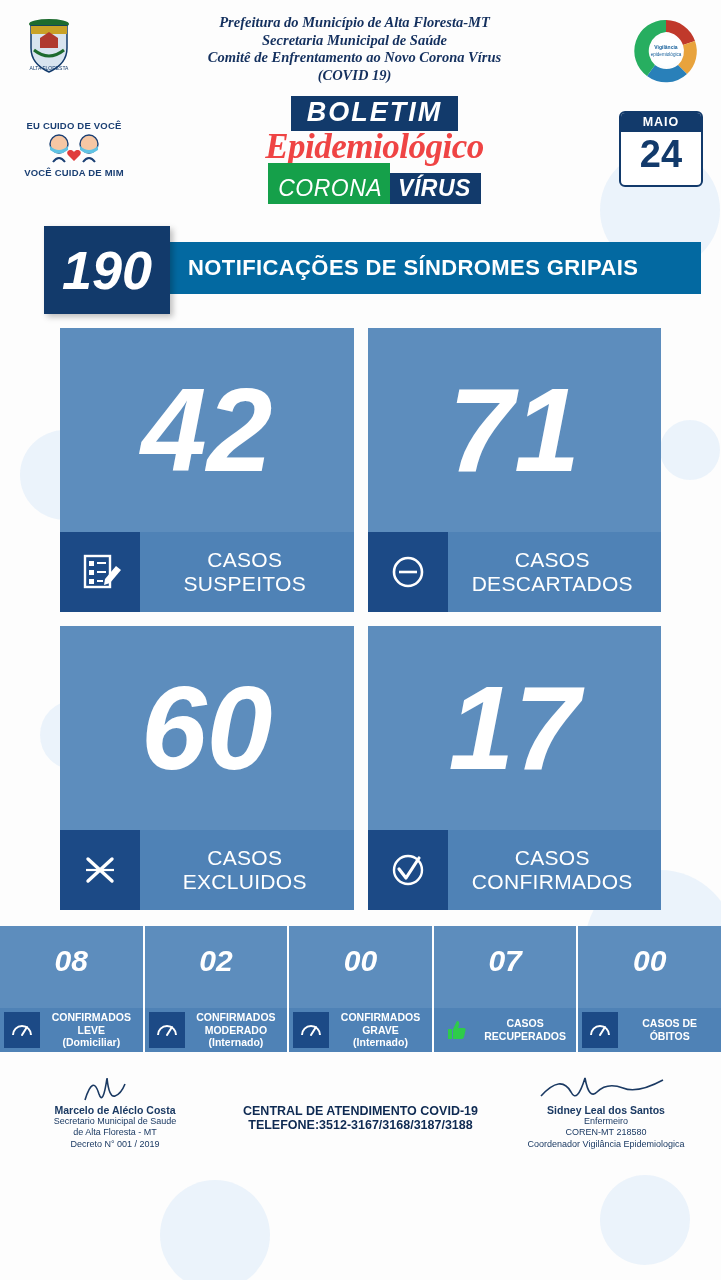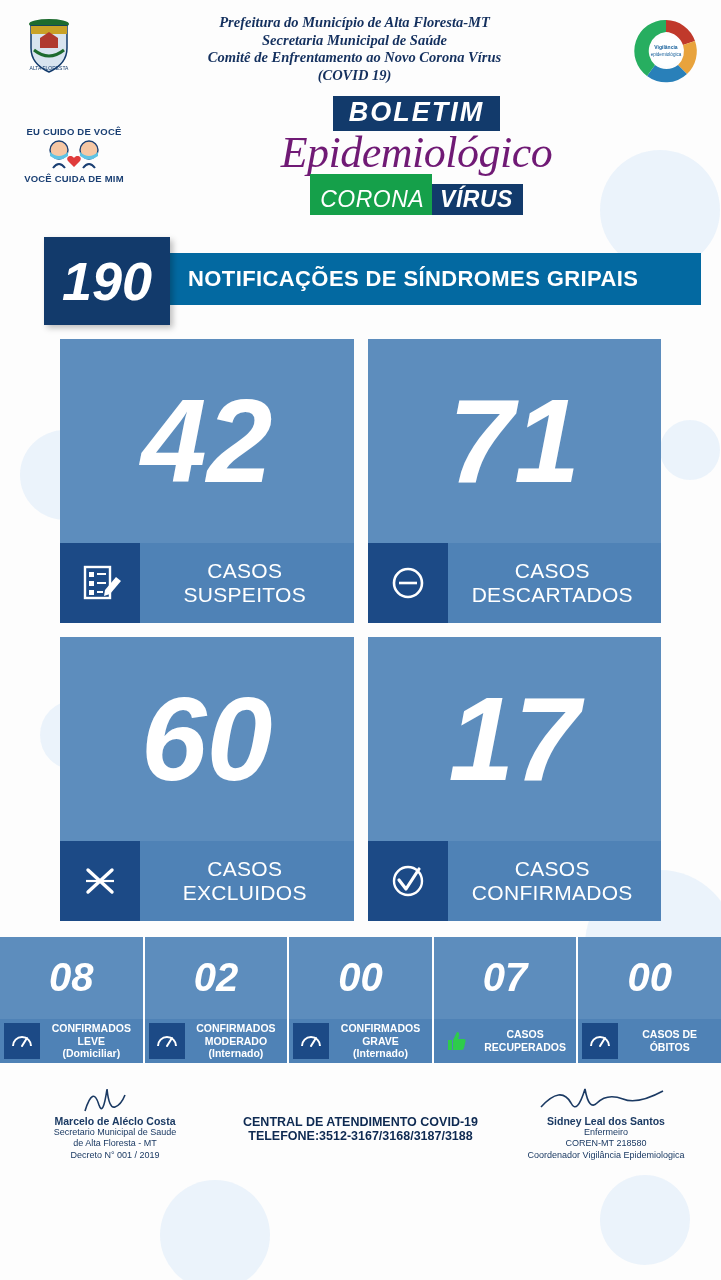--- a/index.html
+++ b/index.html
@@ -66,22 +66,22 @@
   .boletim {
     display: inline-block;
     background: #123a6b; color: #fff;
     font-family: "Liberation Sans", sans-serif;
     font-weight: bold; font-style: italic;
     font-size: 27px; letter-spacing: 2px;
     padding: 1px 16px 3px 16px;
   }
   .epidem {
     font-family: "Liberation Serif", serif;
-    font-style: italic; font-weight: normal;
-    font-size: 44px; color: #701a75;
+    font-style: italic; font-weight: bold;
+    font-size: 35px; color: #ef4444;
     letter-spacing: -.5px;
     margin-top: -4px;
   }
   .corona-row { margin-top: -4px; }
   .corona {
     display: inline-block; background: #15a04a; color: #fff;
     font-weight: normal; font-style: italic; font-size: 23px;
     padding: 12px 8px 2px 10px; letter-spacing: .5px;
   }
   .virus-w {
@@ -154,21 +154,21 @@
   .strip {
     display: flex; margin-top: 16px; height: 126px;
     background: #5d8dbd;
   }
   .strip-cell {
     flex: 1 1 0; position: relative; border-right: 2px solid #ffffff;
     display: flex; flex-direction: column; align-items: center;
   }
   .strip-cell:last-child { border-right: none; }
   .strip-cell .snum {
-    color: #fff; font-size: 40px; font-weight: bold; font-style: italic;
+    color: #fff; font-size: 30px; font-weight: bold; font-style: italic;
     margin-top: 18px;
   }
   .strip-cell .sfoot {
     position: absolute; left: 0; right: 0; bottom: 0; height: 44px;
     background: #4f82b6; display: flex; align-items: center;
   }
   .strip-cell .sico {
     width: 36px; height: 36px; margin-left: 4px; background: #1c4a86;
     display: flex; align-items: center; justify-content: center; flex: 0 0 36px;
   }
@@ -258,20 +258,24 @@
       </div>
 
       <div class="boletim-block">
         <div class="boletim">BOLETIM</div>
         <div class="epidem">Epidemiológico</div>
         <div class="corona-row">
           <span class="corona">CORONA</span><span class="virus-w">VÍRUS</span>
         </div>
       </div>
 
+      <div class="calendar">
+        <div class="cal-top">MAIO</div>
+        <div class="cal-day">24</div>
+      </div>
     </div>
 
     <div class="notif">
       <div class="notif-bar">
         <div class="notif-text">NOTIFICAÇÕES DE SÍNDROMES GRIPAIS</div>
       </div>
       <div class="notif-box">190</div>
     </div>
 
     <div class="cards">

